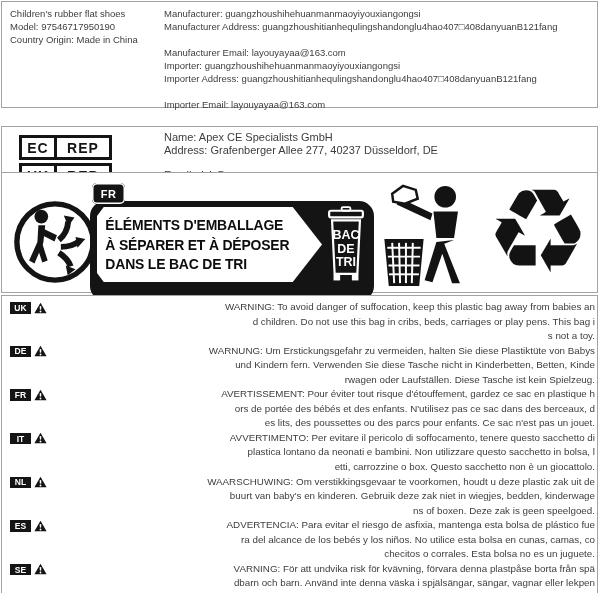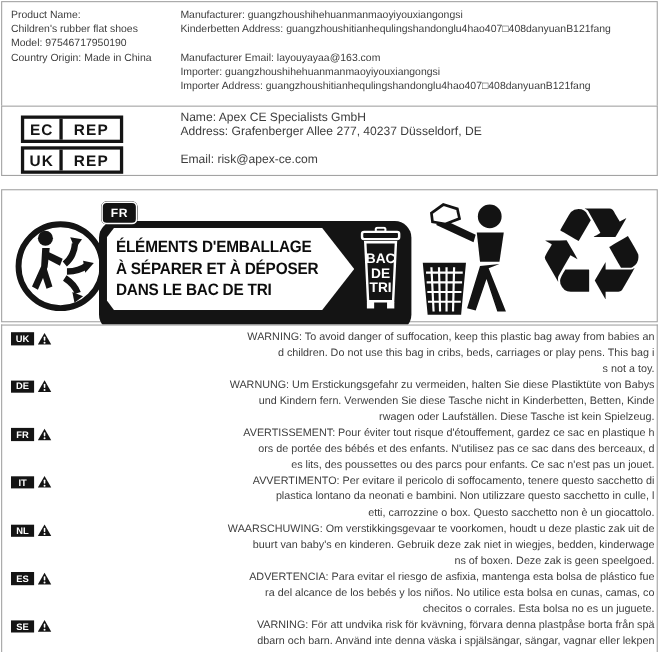--- a/index.html
+++ b/index.html
@@ -3,21 +3,21 @@
 <meta charset="utf-8">
 <style>
   html,body{margin:0;padding:0;}
   body{
     width:600px;height:593px;position:relative;background:#fff;overflow:hidden;
     font-family:"Liberation Sans", sans-serif;color:#3d3d3d;
     -webkit-font-smoothing:antialiased;
   }
   .sec{position:absolute;left:1px;width:597px;border:1px solid #a3a3a3;box-sizing:border-box;background:#fff;}
   #sec-info{top:1px;height:107px;}
-  #sec-rep{top:96px;height:64px;}
+  #sec-rep{top:126px;height:64px;}
   #sec-recycle{top:172px;height:121px;}
   #sec-warn{top:295px;height:298px;border-bottom:none;}
   .small{font-size:9.5px;line-height:13px;white-space:nowrap;}
   
   .col-left{position:absolute;left:8px;top:5px;}
   .col-right{position:absolute;left:162px;top:5px;}
   .gap-above{margin-top:13px;}
   
   .rep-box{position:absolute;width:93px;height:25px;border:3px solid #141414;display:flex;box-sizing:border-box;
     font-weight:bold;font-size:14px;color:#141414;letter-spacing:1px;background:#fff;}
@@ -46,28 +46,27 @@
   .wbadge{flex:0 0 auto;width:21px;height:11.5px;margin-top:2px;background:#141414;color:#fff;
     font-weight:bold;font-size:8.5px;display:flex;align-items:center;justify-content:center;}
   .wtri{flex:0 0 auto;margin:1.5px 0 0 3px;}
   .wtext{margin-left:6px;font-size:9.8px;line-height:14.55px;white-space:pre-wrap;color:#3d3d3d;width:545px;text-align:right;}
 </style>
 </head>
 <body>
 
 <div class="sec" id="sec-info">
   <div class="col-left small">
-    <div>Product Name:</div>
     <div>Children's rubber flat shoes</div>
     <div>Model: 97546717950190</div>
     <div>Country Origin: Made in China</div>
   </div>
   <div class="col-right small">
     <div>Manufacturer: guangzhoushihehuanmanmaoyiyouxiangongsi</div>
-    <div>Kinderbetten Address: guangzhoushitianhequlingshandonglu4hao407□408danyuanB121fang</div>
+    <div>Manufacturer Address: guangzhoushitianhequlingshandonglu4hao407□408danyuanB121fang</div>
     <div class="gap-above">Manufacturer Email: layouyayaa@163.com</div>
     <div>Importer: guangzhoushihehuanmanmaoyiyouxiangongsi</div>
     <div>Importer Address: guangzhoushitianhequlingshandonglu4hao407□408danyuanB121fang</div>
     <div class="gap-above">Importer Email: layouyayaa@163.com</div>
   </div>
 </div>
 
 <div class="sec" id="sec-rep">
   <div class="rep-box" id="ec-rep">
     <span class="rep-a">EC</span>
@@ -189,21 +188,21 @@
     </div>
 
     <div class="warn">
       <span class="wbadge">IT</span>
       <svg class="wtri" width="13" height="12" viewBox="0 0 14 13">
         <path d="M7 .8 L13.6 12.2 H.4 Z" fill="#141414"></path>
           <rect x="6.2" y="4.2" width="1.6" height="4.2" rx=".8" fill="#fff"></rect>
           <circle cx="7" cy="10.3" r="1" fill="#fff"></circle>
       </svg>
       <div class="wtext">AVVERTIMENTO: Per evitare il pericolo di soffocamento, tenere questo sacchetto di
-plastica lontano da neonati e bambini. Non utilizzare questo sacchetto in culle, l
+plastica lontano da neonati e bambini. Non utilizzare questo sacchetto in bolsa, l
 etti, carrozzine o box. Questo sacchetto non è un giocattolo.</div>
     </div>
 
     <div class="warn">
       <span class="wbadge">NL</span>
       <svg class="wtri" width="13" height="12" viewBox="0 0 14 13">
         <path d="M7 .8 L13.6 12.2 H.4 Z" fill="#141414"></path>
           <rect x="6.2" y="4.2" width="1.6" height="4.2" rx=".8" fill="#fff"></rect>
           <circle cx="7" cy="10.3" r="1" fill="#fff"></circle>
       </svg>

